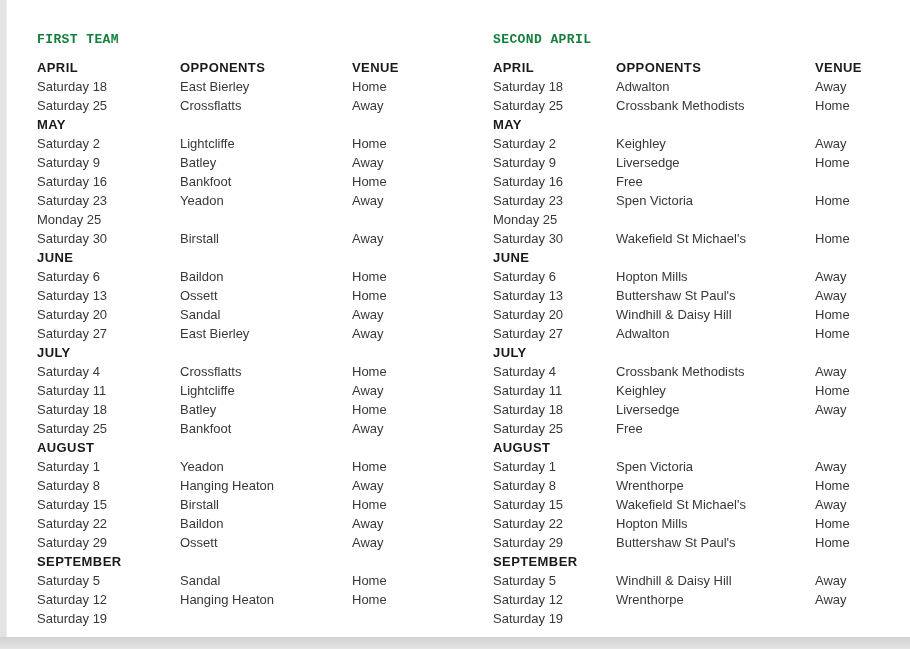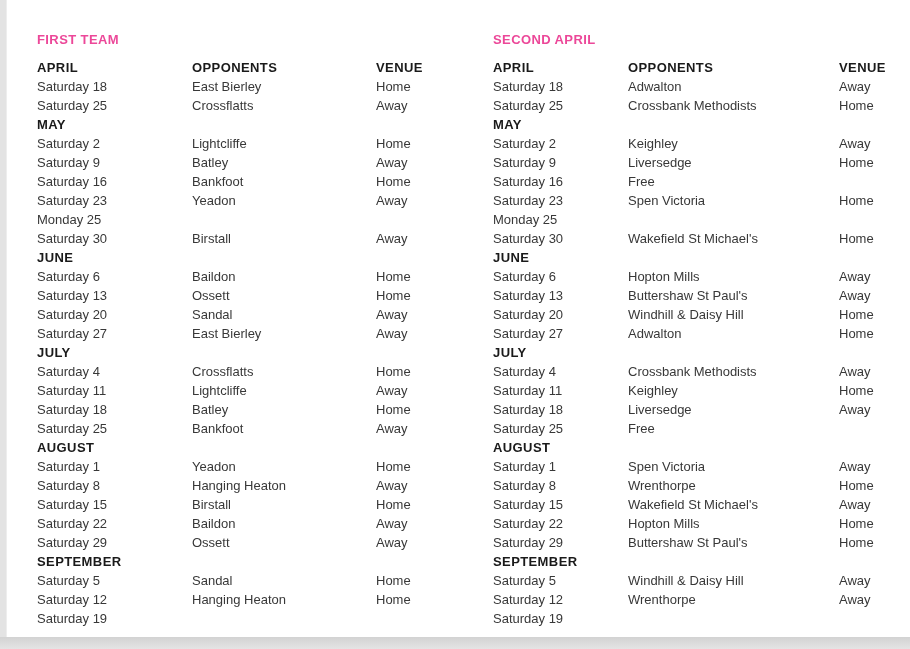--- a/index.html
+++ b/index.html
@@ -33,31 +33,31 @@
     padding: 30px 0 0 37px;
   }
   .teams {
     display: flex;
   }
   .team-first { width: 456px; }
   .team-second { width: 410px; }
   .team-title {
     font-size: 13px;
     font-weight: bold;
-    color: #ec4899;
+    color: #15803d;
     letter-spacing: 0.4px;
     line-height: 19px;
     margin: 0 0 9px 0;
+    font-family: Liberation Mono, monospace;
   }
   .row {
     display: grid;
     font-size: 13px;
     line-height: 19px;
     color: #383838;
-    gap: 12px;
   }
   .team-first .row { grid-template-columns: 143px 172px 1fr; }
   .team-second .row { grid-template-columns: 123px 199px 1fr; }
   .cell {
     white-space: nowrap;
     overflow: hidden;
   }
   .cell.bold {
     font-weight: bold;
     color: #1a1a1a;

